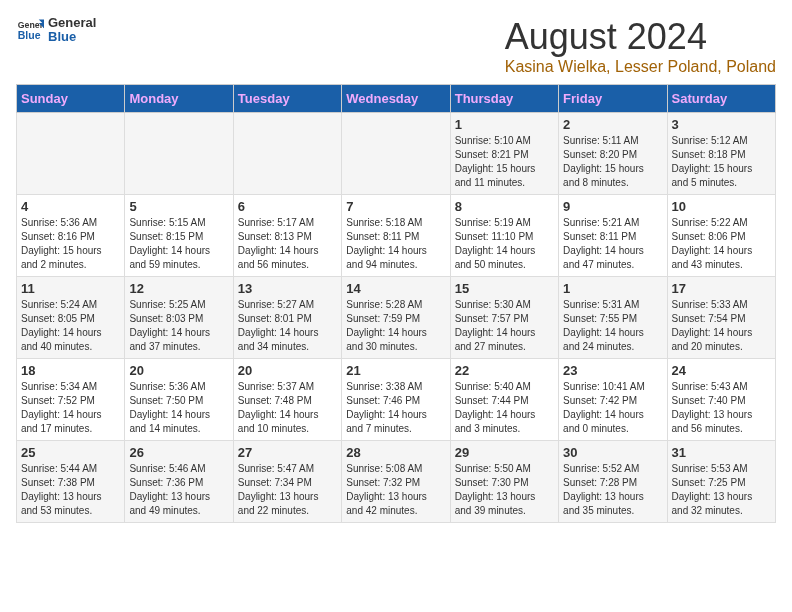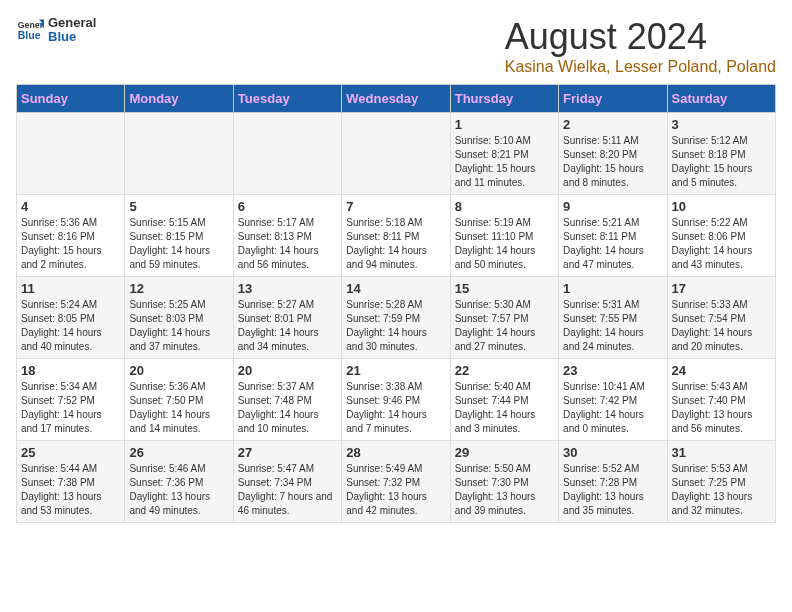--- a/index.html
+++ b/index.html
@@ -284,21 +284,21 @@
         <div class="cell-content">
           <span>Sunrise: 5:37 AM</span><br>
           <span>Sunset: 7:48 PM</span><br>
           <span>Daylight: 14 hours and 10 minutes.</span>
         </div>
         </td>
         <td>
           <span class="day-number">21</span>
         <div class="cell-content">
           <span>Sunrise: 3:38 AM</span><br>
-          <span>Sunset: 9:46 PM</span><br>
+          <span>Sunset: 7:46 PM</span><br>
           <span>Daylight: 14 hours and 7 minutes.</span>
         </div>
         </td>
         <td>
           <span class="day-number">22</span>
         <div class="cell-content">
           <span>Sunrise: 5:40 AM</span><br>
           <span>Sunset: 7:44 PM</span><br>
           <span>Daylight: 14 hours and 3 minutes.</span>
         </div>
@@ -335,27 +335,27 @@
           <span>Sunrise: 5:46 AM</span><br>
           <span>Sunset: 7:36 PM</span><br>
           <span>Daylight: 13 hours and 49 minutes.</span>
         </div>
         </td>
         <td>
           <span class="day-number">27</span>
         <div class="cell-content">
           <span>Sunrise: 5:47 AM</span><br>
           <span>Sunset: 7:34 PM</span><br>
-          <span>Daylight: 7 hours and 46 minutes.</span>
+          <span>Daylight: 13 hours and 22 minutes.</span>
         </div>
         </td>
         <td>
           <span class="day-number">28</span>
         <div class="cell-content">
-          <span>Sunrise: 5:49 AM</span><br>
+          <span>Sunrise: 5:08 AM</span><br>
           <span>Sunset: 7:32 PM</span><br>
           <span>Daylight: 13 hours and 42 minutes.</span>
         </div>
         </td>
         <td>
           <span class="day-number">29</span>
         <div class="cell-content">
           <span>Sunrise: 5:50 AM</span><br>
           <span>Sunset: 7:30 PM</span><br>
           <span>Daylight: 13 hours and 39 minutes.</span>

